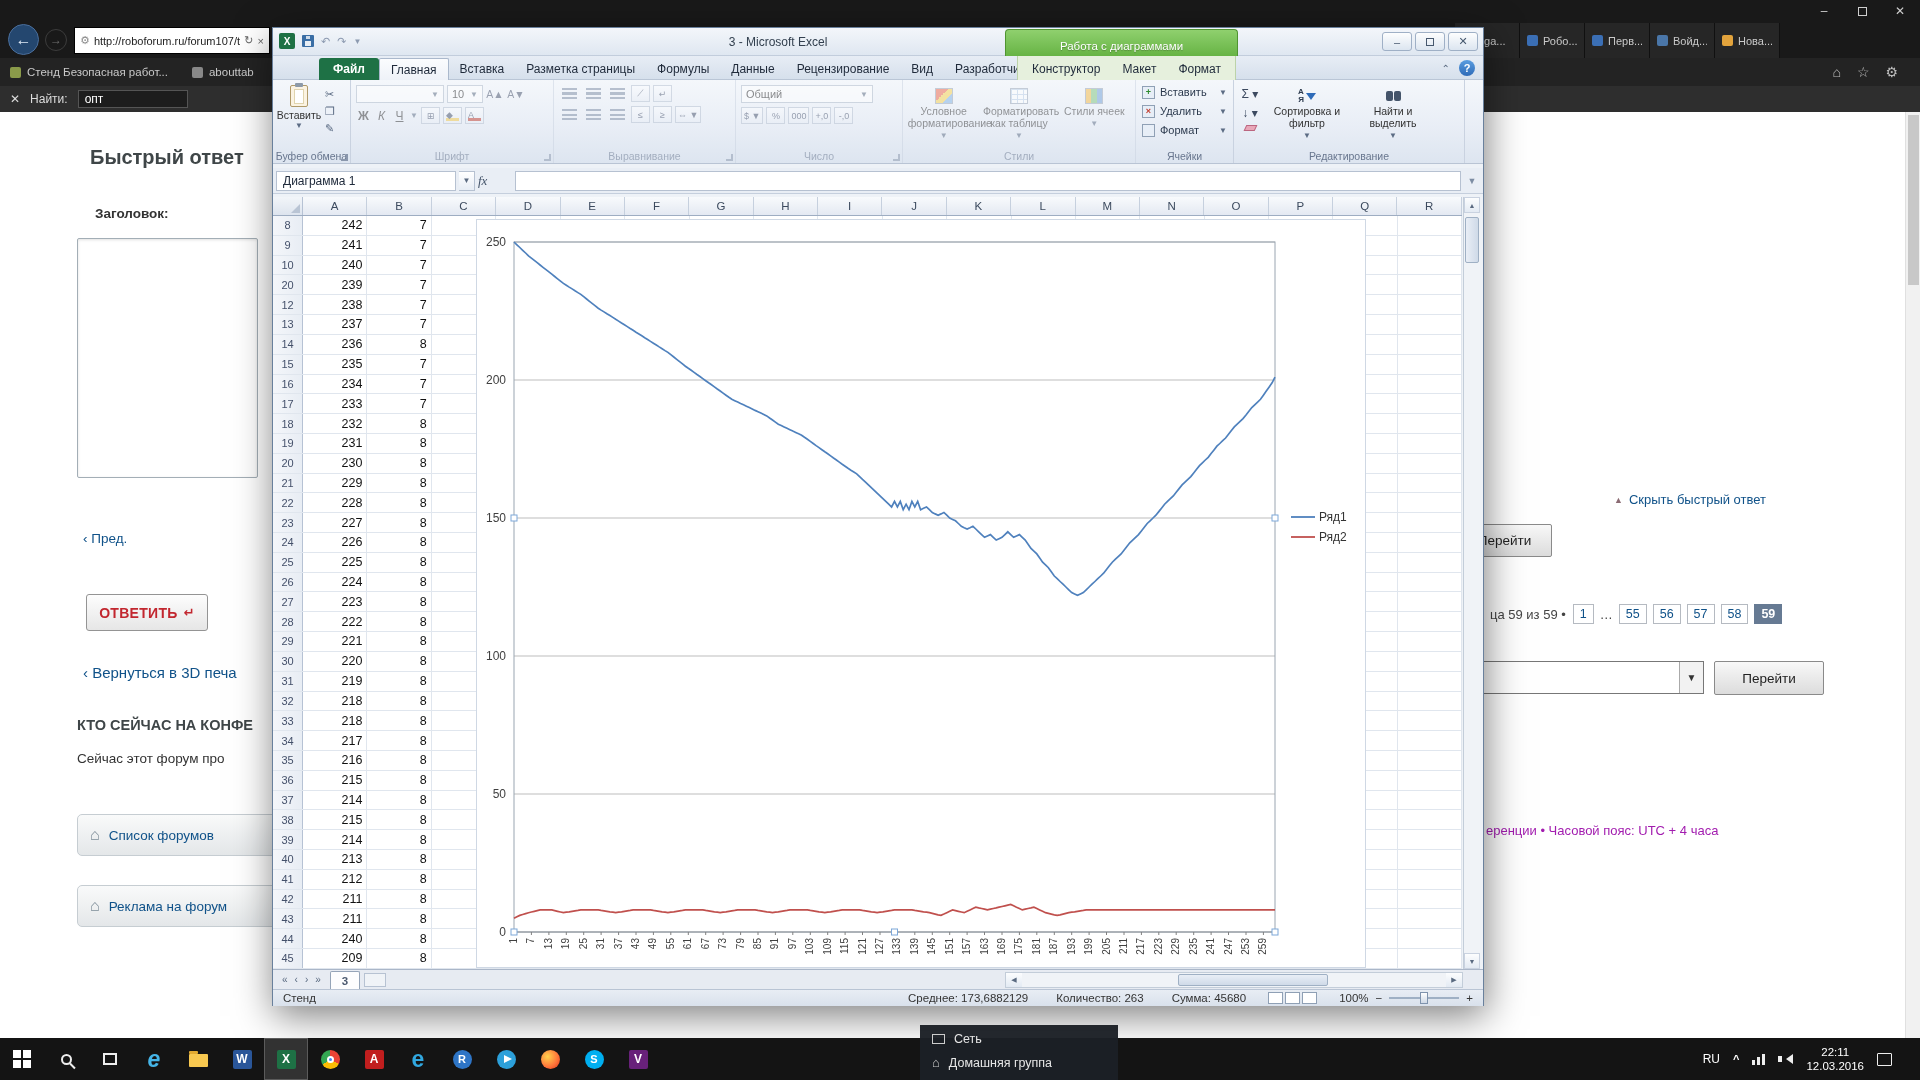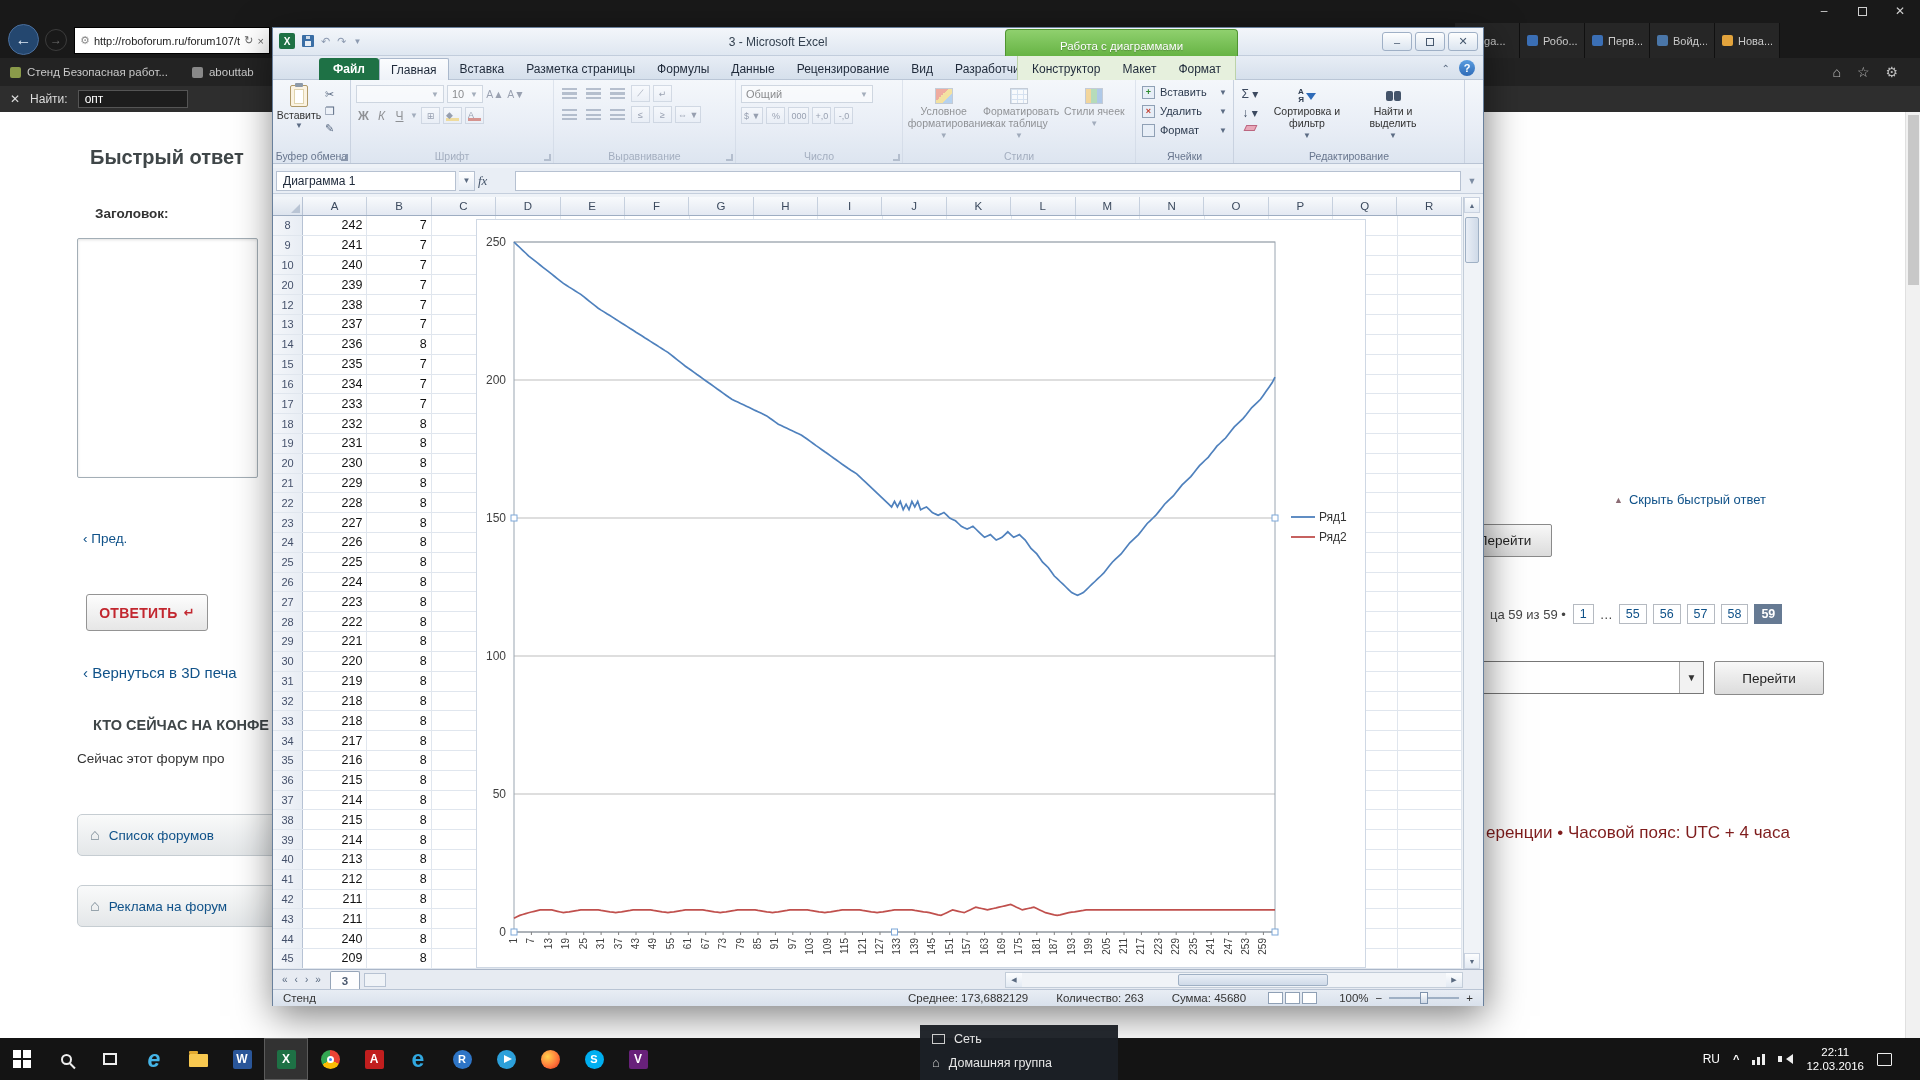--- a/index.html
+++ b/index.html
@@ -36,36 +36,36 @@
   .pg-thumb{position:absolute;top:3px;left:2px;width:11px;height:170px;background:#c8c8c8;}
 
   
   .f-h2{position:absolute;left:90px;top:34px;font-size:20px;color:#3f4648;font-weight:600;}
   .f-lbl{position:absolute;left:95px;top:94px;font-size:13.5px;font-weight:bold;color:#333;}
   .f-ta{position:absolute;left:77px;top:126px;width:181px;height:240px;background:#fff;border:1px solid #a3aeb6;border-radius:2px;box-shadow:inset 0 1px 3px rgba(0,0,0,.12);}
   .f-prev{position:absolute;left:83px;top:419px;font-size:13.5px;color:#105289;}
   .f-reply{position:absolute;left:86px;top:482px;width:122px;height:37px;background:linear-gradient(#fdfdfd,#e6e6e6);border:1px solid #949494;border-radius:3px;display:flex;align-items:center;justify-content:center;gap:6px;font-size:14px;font-weight:bold;color:#c2272f;letter-spacing:.3px;}
   .f-reply .ret{font-size:13px;color:#c2272f;}
   .f-return{position:absolute;left:83px;top:552px;font-size:15px;color:#105289;white-space:nowrap;}
-  .f-who{position:absolute;left:77px;top:605px;font-size:14.5px;font-weight:bold;color:#3f4648;white-space:nowrap;margin-left:16px;}
+  .f-who{position:absolute;left:77px;top:605px;font-size:14.5px;font-weight:bold;color:#3f4648;white-space:nowrap;}
   .f-now{position:absolute;left:77px;top:639px;font-size:13.5px;color:#333;white-space:nowrap;}
   .f-bar{position:absolute;left:77px;width:272px;height:42px;background:linear-gradient(#f9fafa,#e4e7e9);border:1px solid #c6cdd2;border-radius:5px;display:flex;align-items:center;gap:9px;padding:0 12px;font-size:13.5px;color:#105289;white-space:nowrap;}
   .f-bar .home{color:#7d8d98;font-size:16px;}
   .wbtn{background:linear-gradient(#f8f8f8,#dcdcdc);border:1px solid #8a8a8a;border-radius:2px;display:flex;align-items:center;justify-content:center;color:#222;}
   .f-hide{position:absolute;left:1614px;top:380px;font-size:13px;color:#105289;display:flex;gap:6px;align-items:center;white-space:nowrap;}
   .f-hide .hic{color:#8b6b73;font-size:9px;}
   .f-gotop{position:absolute;left:1457px;top:412px;width:95px;height:33px;font-size:13.5px;}
   .f-pgrow{position:absolute;left:1490px;top:492px;display:flex;align-items:center;gap:7px;font-size:13px;color:#444;}
   .pg-box{min-width:16px;padding:2px 6px;border:1px solid #b5bac1;color:#105289;text-align:center;font-size:12.5px;background:#fff;}
   .pg-box.cur{background:#667a93;border-color:#667a93;color:#fff;font-weight:bold;}
   .pg-dots{color:#444;}
   .f-select{position:absolute;left:1404px;top:549px;width:300px;height:33px;background:#fff;border:1px solid #777;display:flex;align-items:center;}
   .sel-arrow{margin-left:auto;width:24px;height:100%;display:flex;align-items:center;justify-content:center;font-size:10px;color:#333;background:#f2f2f2;border-left:1px solid #aaa;}
   .f-go2{position:absolute;left:1714px;top:549px;width:110px;height:34px;font-size:13.5px;}
-  .f-tz{position:absolute;left:1486px;top:711px;font-size:17px;color:#7f1d1d;white-space:nowrap;}
+  .f-tz{position:absolute;left:1486px;top:711px;font-size:13px;color:#a21caf;white-space:nowrap;}
 
   
   .xl{position:absolute;left:272px;top:27px;width:1212px;height:979px;z-index:10;background:#eef2f7;border:1px solid #69809c;box-shadow:2px 10px 36px rgba(0,0,0,.5);font-size:12px;color:#202b3c;}
   .xl-title{position:absolute;left:0;top:0;width:100%;height:28px;background:linear-gradient(#f3f6fa,#dfe7f1);border-bottom:1px solid #c2cddc;}
   .qat{position:absolute;left:6px;top:5px;display:flex;align-items:center;gap:7px;z-index:2;}
   .xl-logo{width:16px;height:16px;background:#1e7145;color:#fff;font-size:10px;font-weight:bold;display:flex;align-items:center;justify-content:center;border-radius:2px;}
   .save-ic{width:12px;height:12px;background:#3a6ea5;position:relative;border-radius:1px;}
   .save-ic::after{content:'';position:absolute;left:3px;top:6px;right:3px;bottom:1px;background:#e8eef5;}
   .save-ic::before{content:'';position:absolute;left:4px;top:1px;right:4px;height:3px;background:#cfdcea;}
   .qat-g{font-size:11px;color:#8c9ab0;}

